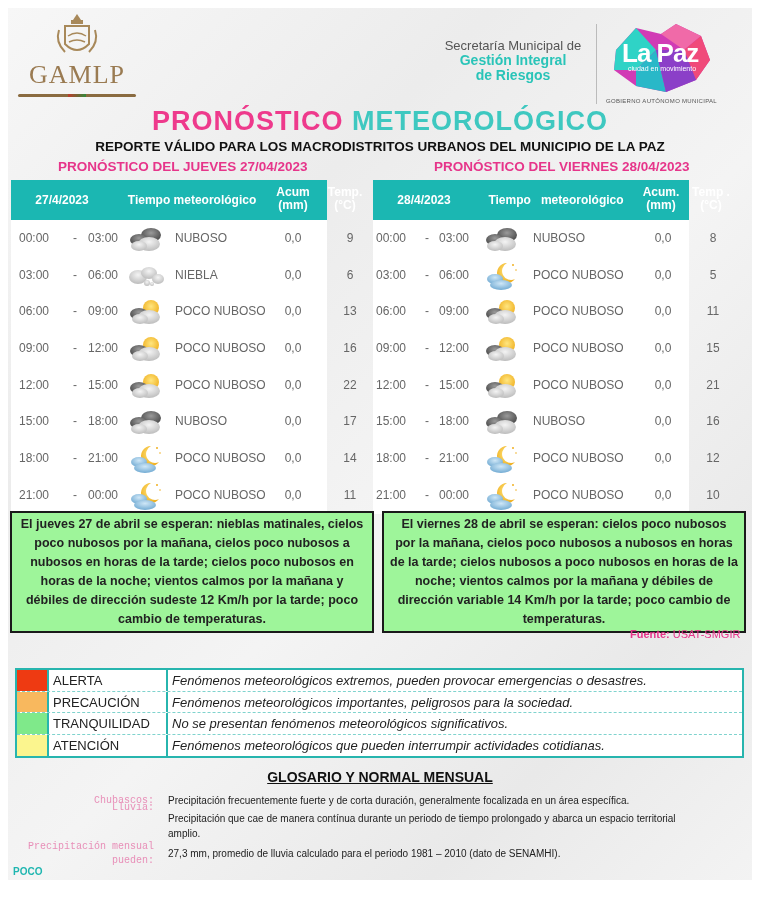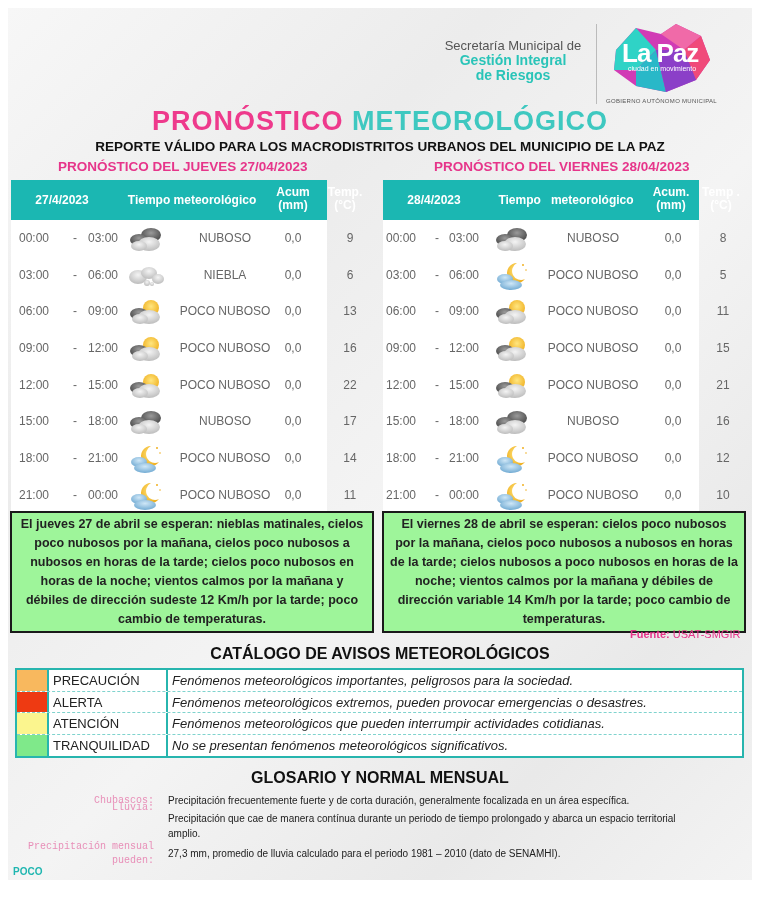--- a/index.html
+++ b/index.html
@@ -36,41 +36,41 @@
   .subtitle { position: absolute; left: 0; top: 131px; width: 744px; text-align: center; font-size: 13.5px; font-weight: bold; color: #111; }
   .day-title { position: absolute; top: 151px; font-size: 13.5px; color: #e6358a; font-weight: bold; }
 
   
   .fc { position: absolute; top: 172px; width: 316px; background: #fff; }
   .fc-head { height: 40px; background: #1bb7b2; color: #fff; font-weight: bold; position: relative; }
   .fc-head span { position: absolute; text-align: center; font-size: 12px; }
   .fc-head .small { font-size: 10px; line-height: 13px; }
   .fc-row { height: 36.7px; position: relative; font-size: 12px; color: #666; }
   .fc-row span { position: absolute; top: 11px; }
-  .fc-row .desc { text-align: center; width: 100px; }
+  .fc-row .desc { width: 100px; }
   .fc-row .acum { width: 40px; text-align: center; }
   .fc-row .temp { width: 30px; text-align: center; }
   .wicon { position: absolute; top: 4px; width: 38px; height: 30px; }
 
   
   .summary { position: absolute; top: 503px; background: #9ef59a; border: 2px solid #1a1a1a; font-size: 12.5px; font-weight: bold; color: #222; text-align: center; line-height: 19px; display: flex; align-items: center; justify-content: center; padding: 4px 6px; }
   .source { position: absolute; left: 622px; top: 620px; font-size: 11px; color: #e6358a; }
   .source b { font-weight: bold; }
 
   
   .cat-title { position: absolute; left: 0; top: 637px; width: 744px; text-align: center; font-size: 16px; font-weight: bold; color: #111; }
   .cat { position: absolute; left: 7px; top: 660px; width: 729px; border: 2px solid #27b5ae; background: #fff; }
   .cat-row { display: flex; height: 21.5px; border-bottom: 1px dashed #7fd3ce; }
   .cat-row:last-child { border-bottom: none; }
   .cat-color { width: 32px; border-right: 2px solid #27b5ae; }
   .cat-label { width: 119px; font-size: 13px; color: #222; padding-left: 4px; line-height: 21px; border-right: 2px solid #27b5ae; }
   .cat-desc { flex: 1; font-size: 13px; font-style: italic; color: #222; padding-left: 4px; line-height: 21px; }
 
   
-  .glos-title { position: absolute; left: 0; top: 761px; width: 744px; text-align: center; font-size: 16px; font-weight: bold; color: #111; }
+  .glos-title { position: absolute; left: 0; top: 761px; width: 744px; text-align: center; font-size: 14px; font-weight: bold; color: #111; text-decoration: underline; }
   .g-label { position: absolute; width: 146px; text-align: right; font-size: 10px; color: #e88fb8; line-height: 14px; font-family: Liberation Mono, monospace; }
   .g-text { position: absolute; left: 160px; font-size: 10px; color: #222; line-height: 15px; width: 560px; }
   .vhpv { position: absolute; left: 5px; top: 860px; font-size: 10px; color: #1fb6b0; font-weight: bold; }
 </style>
 </head>
 <body>
 
 <svg width="0" height="0" style="position:absolute">
   <defs>
     <radialGradient id="gCloudLight" cx="50%" cy="35%" r="70%">
@@ -114,20 +114,36 @@
       <circle cx="33" cy="9" r="0.8" fill="#f0b020"></circle>
       <ellipse cx="12" cy="18" rx="8" ry="5" fill="url(#gCloudBlue)"></ellipse>
       <ellipse cx="18" cy="24" rx="11" ry="5" fill="url(#gCloudBlue)"></ellipse>
     </symbol>
   </defs>
 </svg>
 
 <div class="page">
 
   <div class="header">
+    <div class="gamlp">
+      <div class="crest">
+        <svg viewBox="0 0 52 52">
+          <path d="M26 4 L22 10 L30 10 Z" fill="#a8895a"></path>
+          <rect x="20" y="10" width="12" height="4" fill="#a8895a"></rect>
+          <path d="M14 16 H38 V34 Q26 46 14 34 Z" fill="none" stroke="#a8895a" stroke-width="2"></path>
+          <path d="M17 26 Q26 20 35 26" stroke="#a8895a" stroke-width="1.5" fill="none"></path>
+          <path d="M18 32 Q26 28 34 32" stroke="#a8895a" stroke-width="1.5" fill="none"></path>
+          <path d="M8 20 Q4 32 14 42" stroke="#a8895a" stroke-width="2" fill="none"></path>
+          <path d="M44 20 Q48 32 38 42" stroke="#a8895a" stroke-width="2" fill="none"></path>
+        </svg>
+      </div>
+      <div class="gamlp-name">GAMLP</div>
+      <div class="gamlp-sub"></div>
+      <div class="gamlp-line"></div>
+    </div>
 
     <div class="smgir">
       <div class="l1">Secretaría Municipal de</div>
       <div class="l2">Gestión Integral</div>
       <div class="l3">de Riesgos</div>
     </div>
     <div class="vsep"></div>
     <div class="lapaz">
       <svg viewBox="0 0 110 74">
         <polygon points="10,30 30,8 55,14 70,4 95,16 104,40 90,60 60,72 30,66 8,50" fill="#d13bb5"></polygon>
@@ -242,21 +258,21 @@
         <span style="left:77px">00:00</span>
         <svg class="wicon" style="left:116px">
           <use href="#sym-pnight"></use>
         </svg>
         <span class="desc" style="left:164px">POCO NUBOSO</span>
         <span class="acum" style="left:262px">0,0</span>
         <span class="temp" style="left:324px">11</span>
       </div>
   </div>
 
-  <div class="fc" style="left:375px">
+  <div class="fc" style="left:365px">
     <div class="fc-head">
       <span style="left:6px;width:90px;top:13px">28/4/2023</span>
       <span style="left:108px;width:150px;top:13px;white-space:pre">Tiempo   meteorológico</span>
       <span class="small" style="left:268px;width:40px;top:6px"><span style="position:static">Acum.</span><br><span style="position:static">(mm)</span></span>
       <span class="small" style="left:318px;width:40px;top:6px"><span style="position:static">Temp .</span><br><span style="position:static">(°C)</span></span>
     </div>
     <div class="fc-row">
         <span style="left:3px">00:00</span>
         <span style="left:52px">-</span>
         <span style="left:66px">03:00</span>
@@ -343,41 +359,40 @@
         <span class="desc" style="left:160px">POCO NUBOSO</span>
         <span class="acum" style="left:270px">0,0</span>
         <span class="temp" style="left:325px">10</span>
       </div>
   </div>
 
   <div class="summary" style="left:2px;width:364px;height:122px">El jueves 27 de abril se esperan: nieblas matinales, cielos poco nubosos por la mañana, cielos poco nubosos a nubosos en horas de la tarde; cielos poco nubosos en horas de la noche; vientos calmos por la mañana y débiles de dirección sudeste 12 Km/h por la tarde; poco cambio de temperaturas.</div>
   <div class="summary" style="left:374px;width:364px;height:122px">El viernes 28 de abril se esperan: cielos poco nubosos por la mañana, cielos poco nubosos a nubosos en horas de la tarde; cielos nubosos a poco nubosos en horas de la noche; vientos calmos por la mañana y débiles de dirección variable 14 Km/h por la tarde; poco cambio de temperaturas.</div>
   <div class="source"><b>Fuente:</b> <span>USAT-SMGIR</span></div>
 
-  <div class="cat-title">CATÁLOGO DE AVISOS METEOROLÓGICOS</div>
   <div class="cat">
+    <div class="cat-row">
+      <div class="cat-color" style="background:#ee3a12"></div>
+      <div class="cat-label">ALERTA</div>
+      <div class="cat-desc">Fenómenos meteorológicos extremos, pueden provocar emergencias o desastres.</div>
+    </div>
     <div class="cat-row">
       <div class="cat-color" style="background:#f8b85e"></div>
       <div class="cat-label">PRECAUCIÓN</div>
       <div class="cat-desc">Fenómenos meteorológicos importantes, peligrosos para la sociedad.</div>
     </div>
     <div class="cat-row">
-      <div class="cat-color" style="background:#ee3a12"></div>
-      <div class="cat-label">ALERTA</div>
-      <div class="cat-desc">Fenómenos meteorológicos extremos, pueden provocar emergencias o desastres.</div>
+      <div class="cat-color" style="background:#7fe98a"></div>
+      <div class="cat-label">TRANQUILIDAD</div>
+      <div class="cat-desc">No se presentan fenómenos meteorológicos significativos.</div>
     </div>
     <div class="cat-row">
       <div class="cat-color" style="background:#fbf58e"></div>
       <div class="cat-label">ATENCIÓN</div>
       <div class="cat-desc">Fenómenos meteorológicos que pueden interrumpir actividades cotidianas.</div>
-    </div>
-    <div class="cat-row">
-      <div class="cat-color" style="background:#7fe98a"></div>
-      <div class="cat-label">TRANQUILIDAD</div>
-      <div class="cat-desc">No se presentan fenómenos meteorológicos significativos.</div>
     </div>
   </div>
 
   <div class="glos-title">GLOSARIO Y NORMAL MENSUAL</div>
   <div class="g-label" style="left:0;top:786px">Chubascos:</div>
   <div class="g-text" style="top:785px">Precipitación frecuentemente fuerte y de corta duración, generalmente focalizada en un área específica.</div>
   <div class="g-label" style="left:0;top:793px">Lluvia:</div>
   <div class="g-text" style="top:803px;width:540px">Precipitación que cae de manera contínua durante un periodo de tiempo prolongado y abarca un espacio territorial amplio.</div>
   <div class="g-label" style="left:0;top:832px;width:146px">Precipitación mensual pueden:</div>
   <div class="g-text" style="top:838px">27,3 mm, promedio de lluvia calculado para el periodo 1981 – 2010 (dato de SENAMHI).</div>

